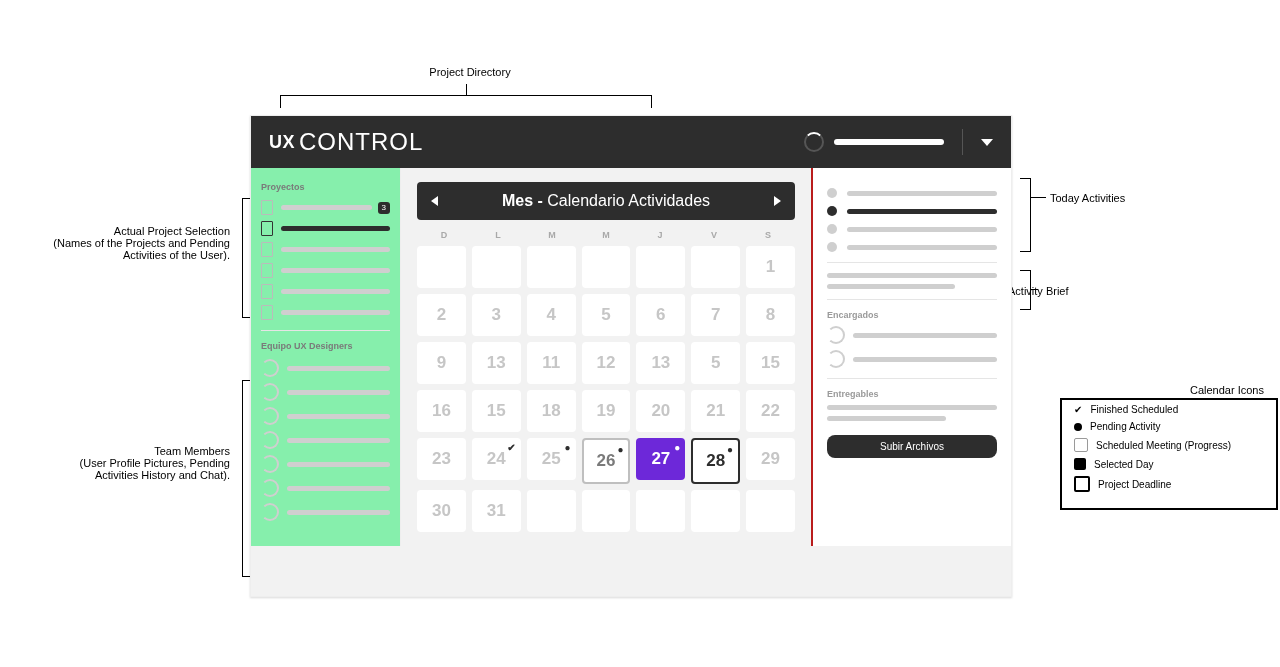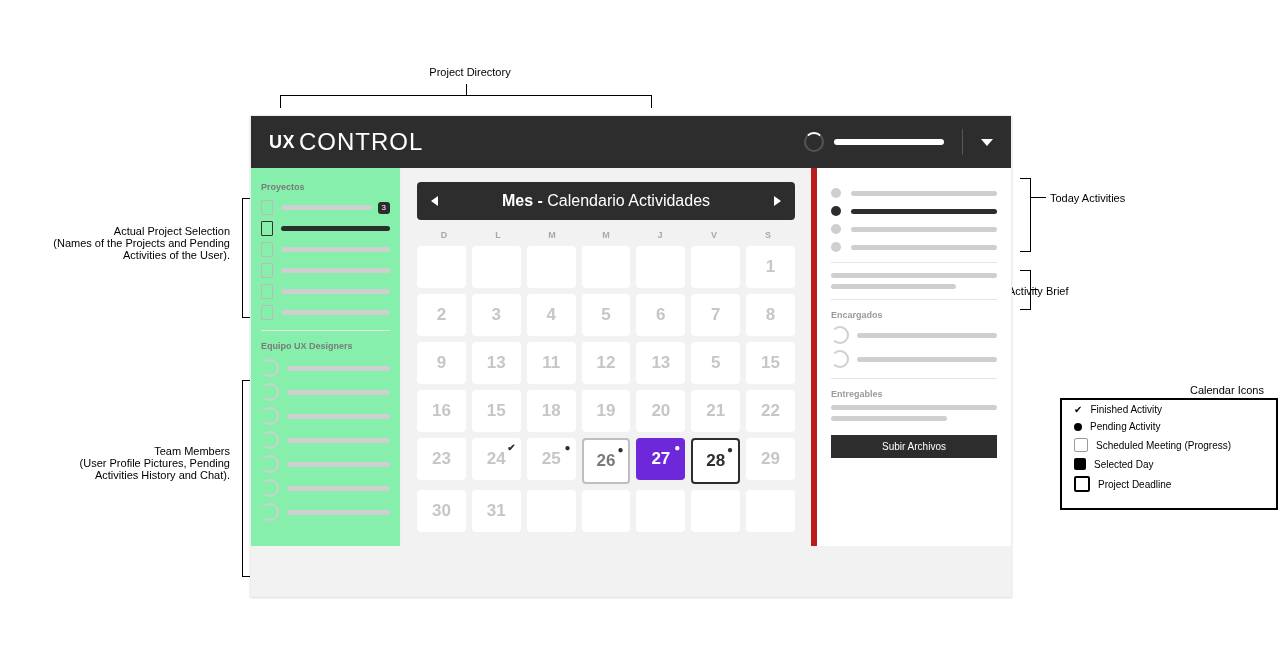--- a/index.html
+++ b/index.html
@@ -32,30 +32,30 @@
   .cal-title{flex:1;text-align:center}
   .cal-title b{font-weight:800}
   .dow{display:grid;grid-template-columns:repeat(7,1fr);text-align:center;color:#a9a9a9;font-size:9px;margin:10px 0 6px;font-weight:700}
   .grid{display:grid;grid-template-columns:repeat(7,1fr);gap:6px}
   .cell{background:#fff;border-radius:4px;height:42px;position:relative;display:flex;align-items:center;justify-content:center;color:#c6c6c6;font-size:17px;font-weight:600}
   .cell.today{background:#6d28d9;color:#fff}
   .cell.deadline{border:2px solid #2d2d2d;color:#2d2d2d}
   .cell.meet{border:2px solid #bfbfbf;color:#7a7a7a}
   .mk{position:absolute;top:4px;right:5px;font-size:10px;color:#2d2d2d}
   .cell.today .mk{color:#fff}
-  .rightcol{width:200px;background:#fff;padding:12px 14px;box-sizing:border-box;border-left:6px solid #b91c1c}
+  .rightcol{width:200px;background:#fff;padding:12px 14px;box-sizing:border-box;border-left:2px solid #b91c1c}
   .act{display:flex;align-items:center;margin:8px 0}
   .dot{width:10px;height:10px;border-radius:50%;margin-right:10px}
   .dot.g{background:#cfcfcf}.dot.k{background:#2d2d2d}
   .act .line{height:5px}
   .rc-sep{border:none;border-top:1px solid #e5e5e5;margin:10px 0}
   .brief .line{margin:6px 0}
   .rc-head{color:#9a9a9a;font-size:9px;font-weight:700;margin:4px 0 6px}
   .enc-row{display:flex;align-items:center;margin:6px 0}
-  .btn-upload{background:#2d2d2d;color:#fff;text-align:center;border-radius:0;font-size:10px;padding:6px 0;margin-top:14px}
+  .btn-upload{background:#2d2d2d;color:#fff;text-align:center;border-radius:8px;font-size:10px;padding:6px 0;margin-top:14px}
 
   
   .ann{position:absolute;font-size:11px}
   .ann.center{text-align:center}
   .ann.right{text-align:right}
   .ann .t{display:block;font-weight:400}
   .ann .d{display:block;color:#000;font-weight:300}
   .bracket{position:absolute;border-color:#2d2d2d}
 
   .legend{position:absolute;left:1060px;top:398px;width:190px;border:2px solid #000;padding:10px 12px;font-size:10px}
@@ -100,21 +100,21 @@
   <div class="ann" style="left:1008px;top:285px">
       <span class="t">Activity Brief</span>
     </div>
   <div class="bracket" style="left:1020px;top:270px;width:10px;height:38px;border-right:1px solid #000;border-top:1px solid #000;border-bottom:1px solid #000"></div>
   <div style="position:absolute;left:1030px;top:289px;width:8px;height:1px;background:#000"></div>
 
   <div class="legend">
     <h4>Calendar Icons</h4>
     <div class="row">
         <span class="lg-check"></span>
-        <span>Finished Activity</span>
+        <span>Finished Scheduled</span>
       </div>
     <div class="row">
         <span class="lg-dot"></span>
         <span>Pending Activity</span>
       </div>
     <div class="row">
         <span class="lg-sq open"></span>
         <span>Scheduled Meeting (Progress)</span>
       </div>
     <div class="row">

